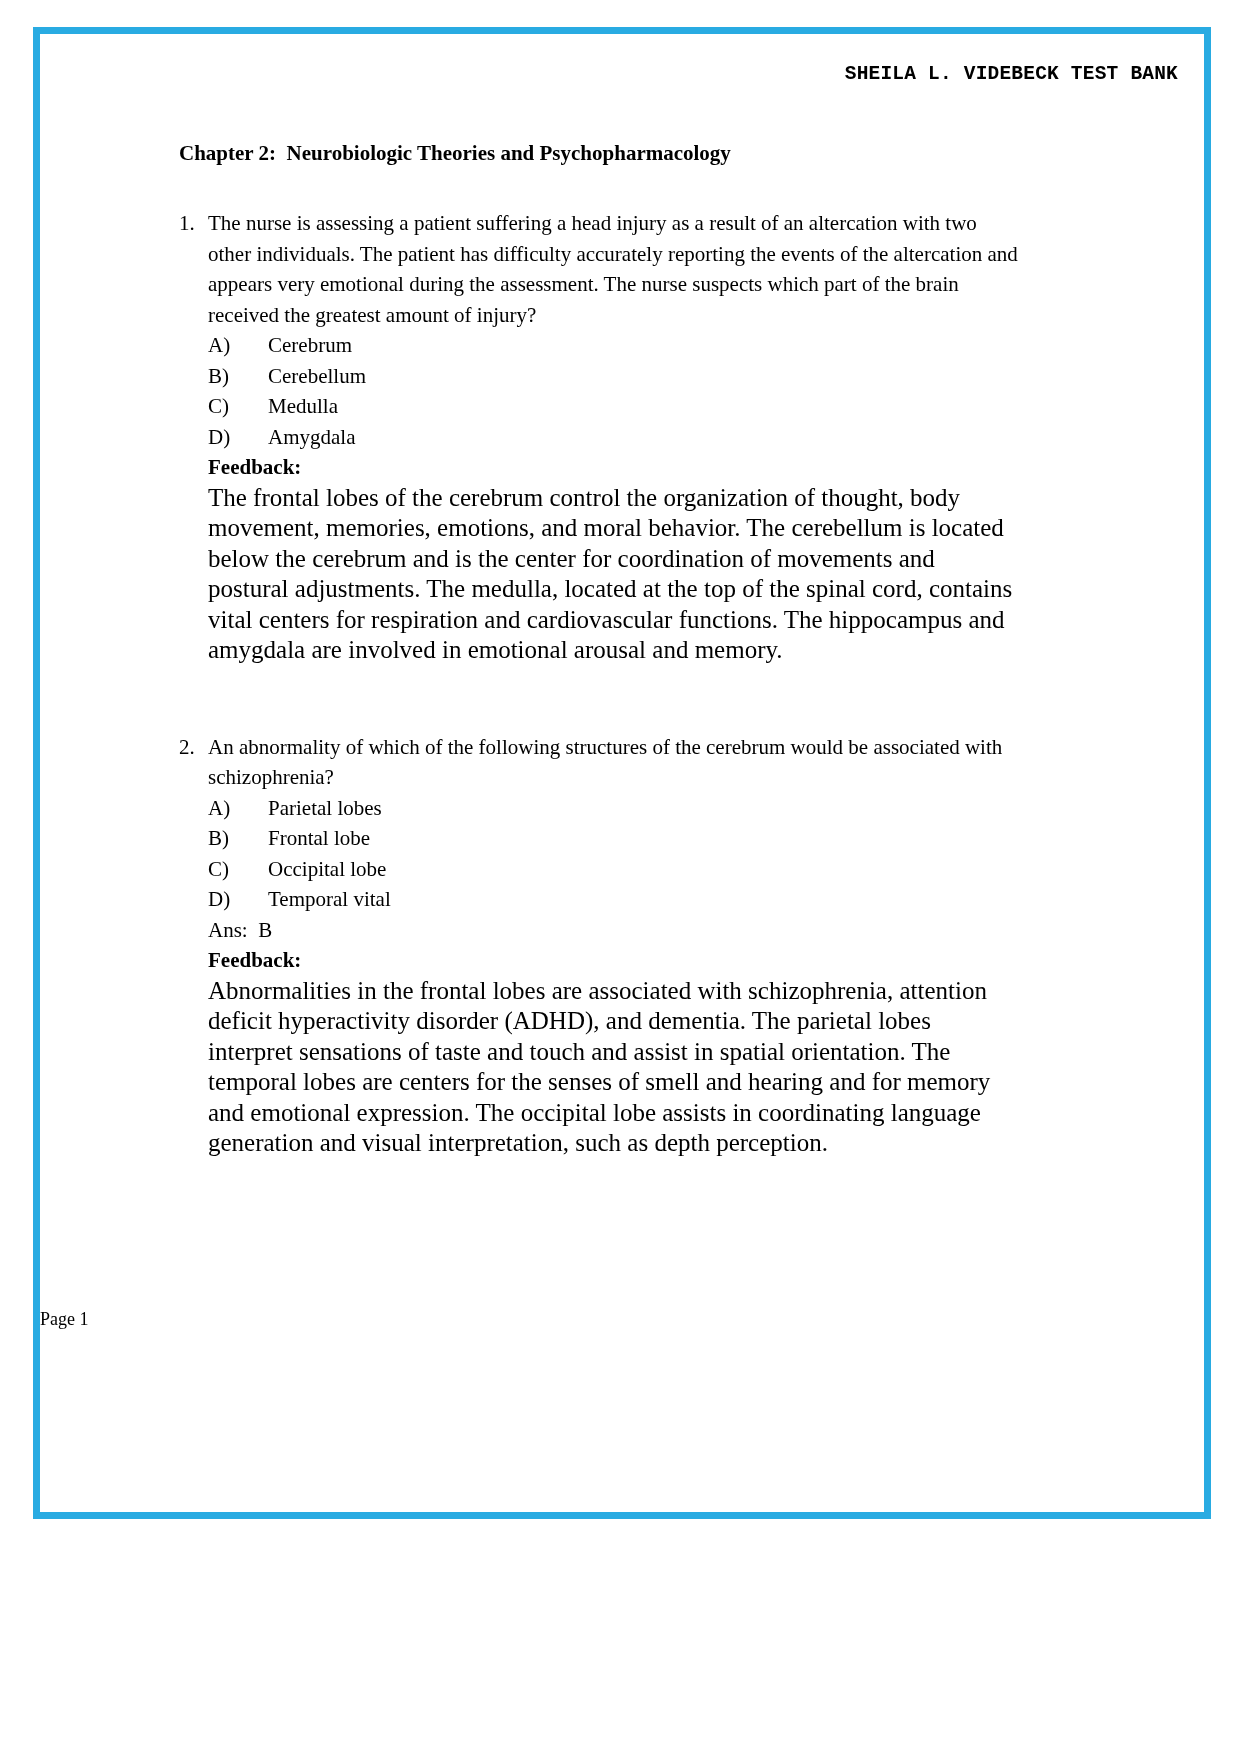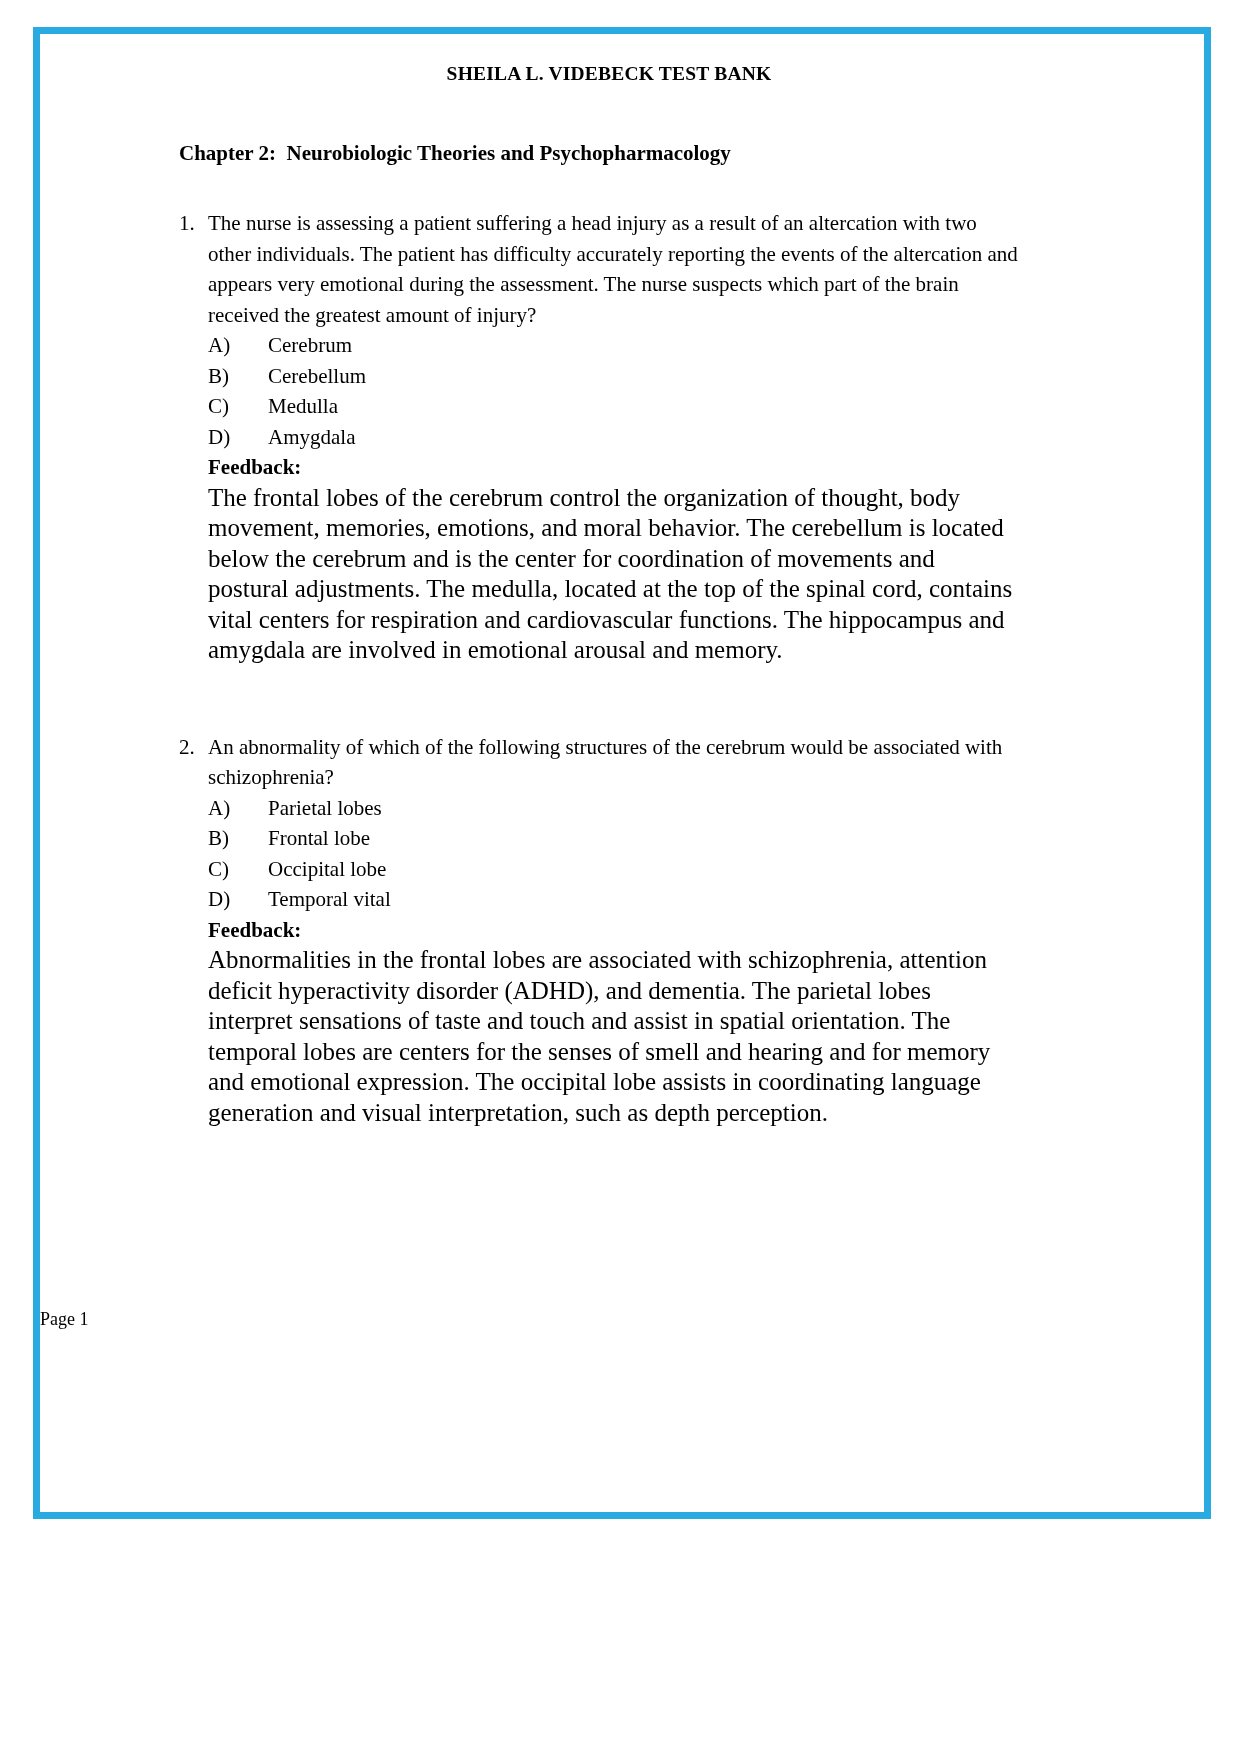--- a/index.html
+++ b/index.html
@@ -35,25 +35,25 @@
     bottom: 0;
     background: #ffffff;
   }
 
   
   .doc-header {
     position: absolute;
     left: 0;
     right: 26px;
     top: 29px;
-    text-align: center;
+    text-align: right;
     font-weight: bold;
     font-size: 19.5px;
     letter-spacing: 0.2px;
-    font-family: Liberation Serif, serif;
+    font-family: Liberation Mono, monospace;
   }
 
   
   .content {
     position: absolute;
     left: 139px;
     top: 95px;
     width: 840px;
   }
 
@@ -210,20 +210,21 @@
               <li class="option">
                 <span class="opt-letter">C)</span>
                 <span class="opt-text">Occipital lobe</span>
               </li>
               <li class="option">
                 <span class="opt-letter">D)</span>
                 <span class="opt-text">Temporal vital</span>
               </li>
             </ul>
 
+            <div class="ans-line">Ans:  B</div>
 
             <div class="feedback-label">Feedback:</div>
 
             <p class="feedback-text">Abnormalities in the frontal lobes are associated with schizophrenia, attention deficit hyperactivity disorder (ADHD), and dementia. The parietal lobes interpret sensations of taste and touch and assist in spatial orientation. The temporal lobes are centers for the senses of smell and hearing and for memory and emotional expression. The occipital lobe assists in coordinating language generation and visual interpretation, such as depth perception.</p>
           </div>
         </div>
       </div>
 
     </div>
 

